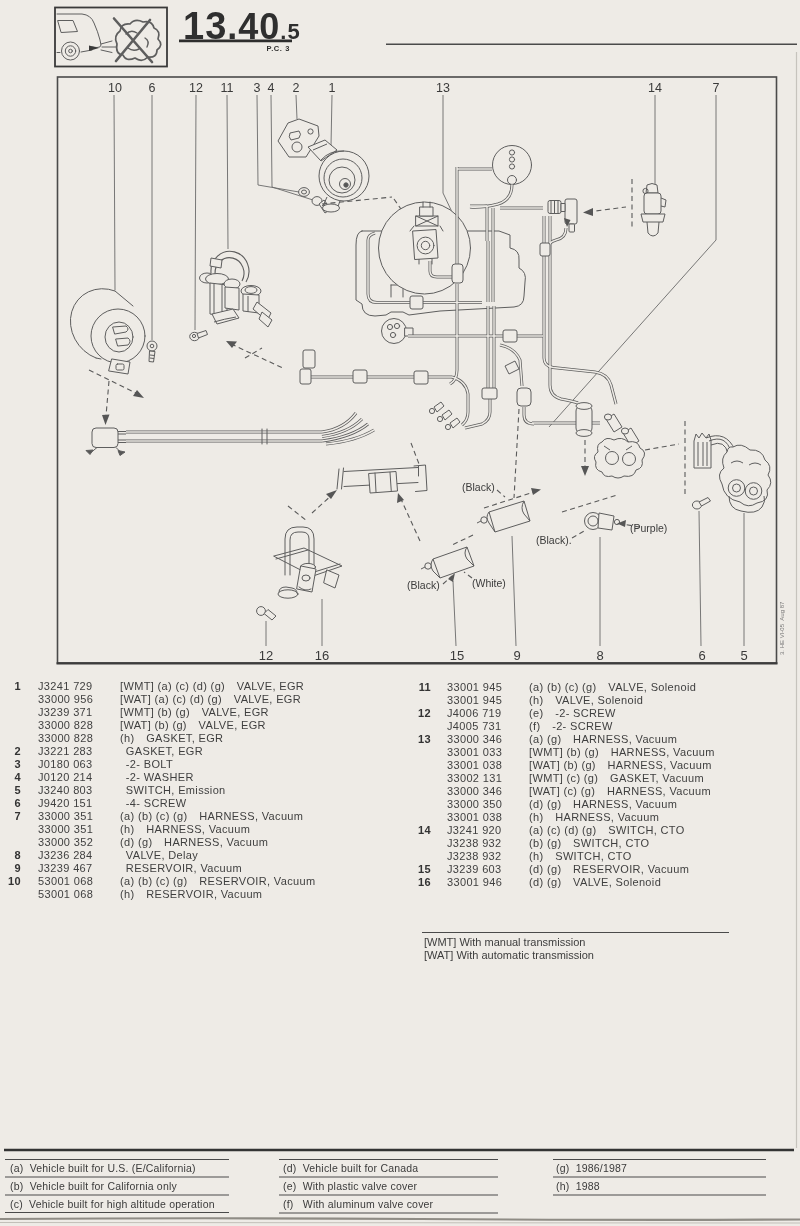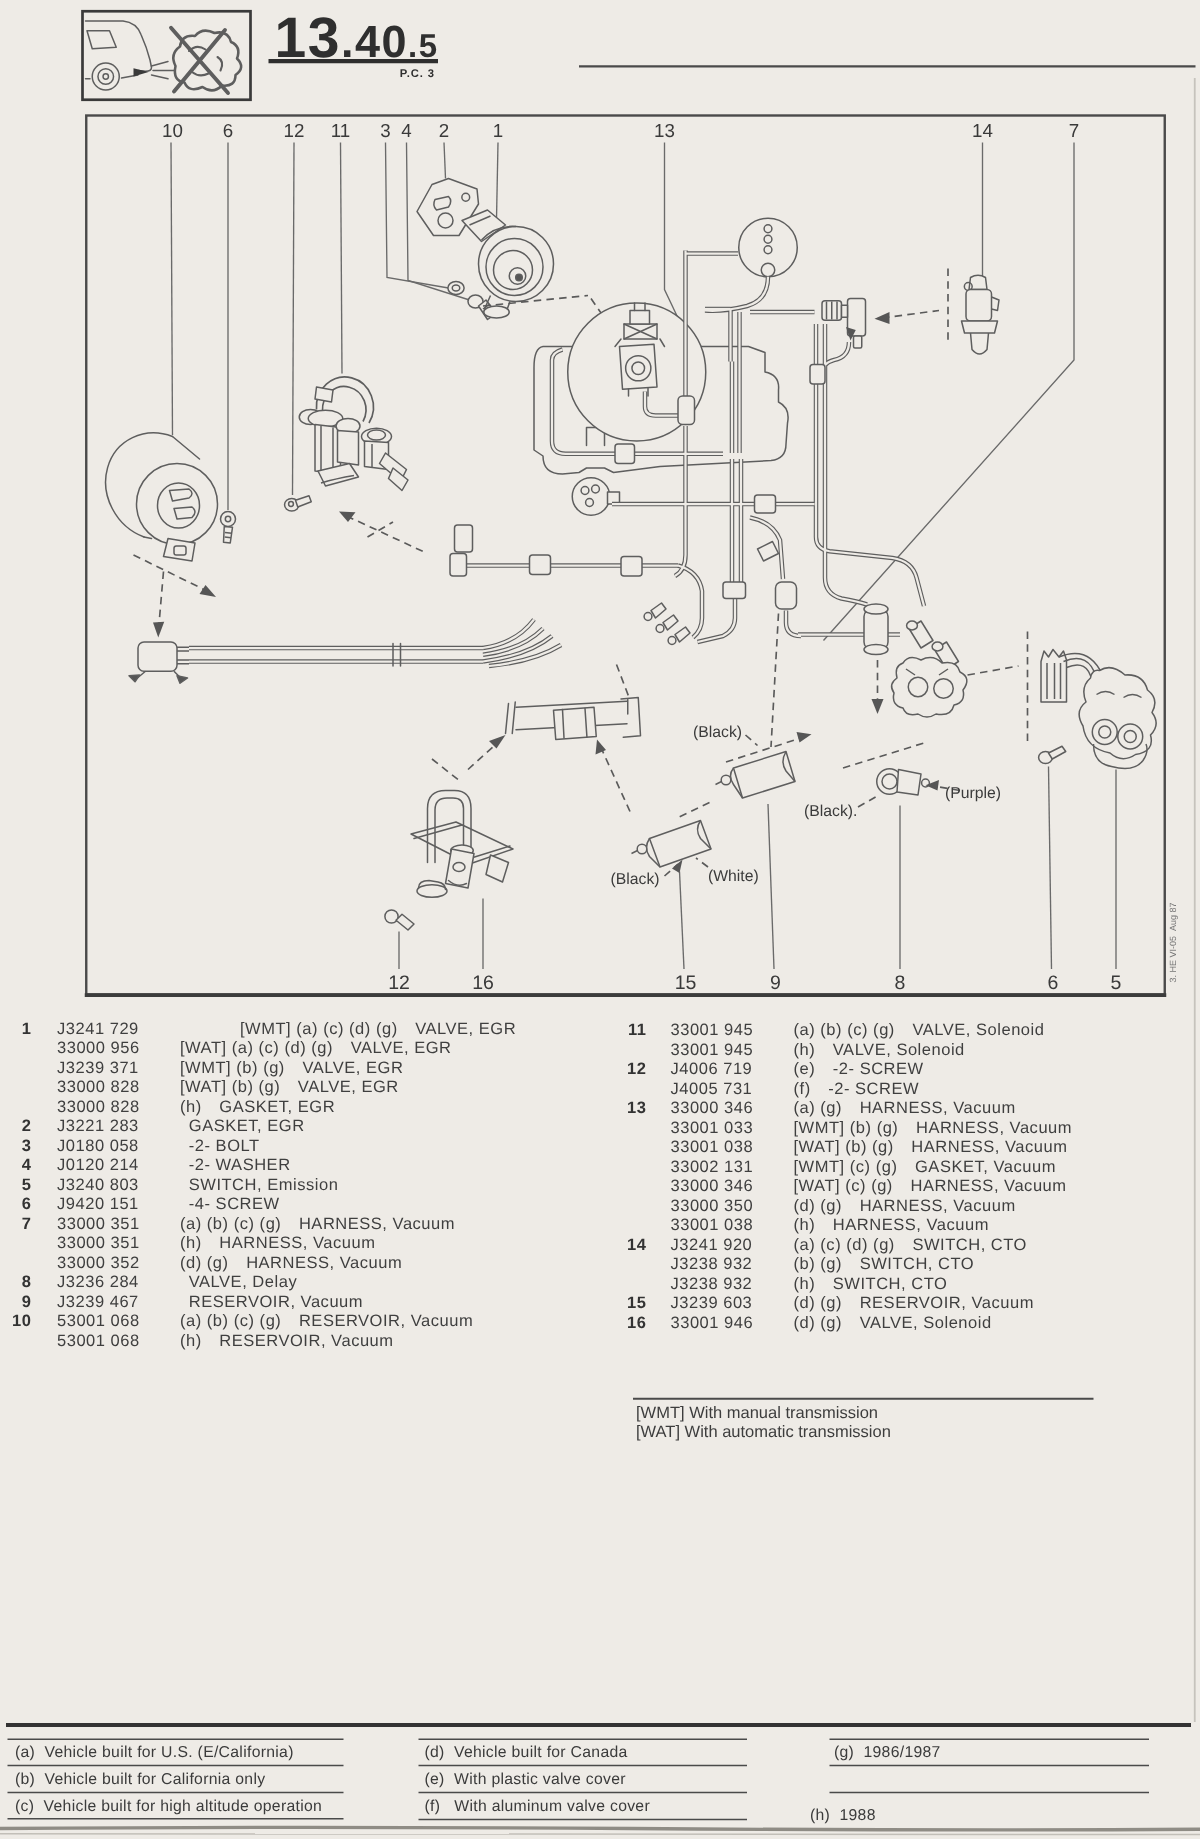--- a/index.html
+++ b/index.html
@@ -402,28 +402,28 @@
 <line x1="279" y1="1195" x2="498" y2="1195" stroke="#4a4a4a" stroke-width="1.1"></line>
 <line x1="279" y1="1213" x2="498" y2="1213" stroke="#4a4a4a" stroke-width="1.1"></line>
 <line x1="553" y1="1159.5" x2="766" y2="1159.5" stroke="#4a4a4a" stroke-width="1.1"></line>
 <line x1="553" y1="1177" x2="766" y2="1177" stroke="#4a4a4a" stroke-width="1.1"></line>
 <line x1="553" y1="1195" x2="766" y2="1195" stroke="#4a4a4a" stroke-width="1.1"></line>
 <path d="M0,1219 Q200,1217.5 420,1219 T800,1219.5" stroke="#8f8c85" stroke-width="2.2" fill="none"></path>
 <path d="M0,1222.5 L800,1223" stroke="#c2bfb8" stroke-width="1" fill="none"></path>
     </svg>
 
 <div class="abs" style="left:183px;top:7px;white-space:nowrap;color:#2f2f2f;line-height:38px;letter-spacing:1px;">
-  <span style="font-size:38px;font-weight:bold;">13</span><span style="font-size:30px;font-weight:bold;">.40</span><span style="font-size:22px;font-weight:bold;">.5</span>
+  <span style="font-size:38px;font-weight:bold;">13</span><span style="font-size:36px;font-weight:bold;">.40</span><span style="font-size:22px;font-weight:bold;">.5</span>
 </div>
 <div class="abs" style="left:243px;top:43.5px;width:47px;text-align:right;font-size:7.5px;font-weight:bold;color:#2f2f2f;letter-spacing:0.6px;">P.C. 3</div>
 
 <div class="pl" style="left:0;top:680px;">
       <span class="i" style="left:-1px;">1</span>
       <span class="p" style="left:38px;">J3241 729</span>
-      <span class="d" style="left:120px;margin-left:40px;">[WMT] (a) (c) (d) (g)  VALVE, EGR</span>
+      <span class="d" style="left:120px;">[WMT] (a) (c) (d) (g)  VALVE, EGR</span>
     </div>
 <div class="pl" style="left:0;top:693px;">
       <span class="p" style="left:38px;">33000 956</span>
       <span class="d" style="left:120px;">[WAT] (a) (c) (d) (g)  VALVE, EGR</span>
     </div>
 <div class="pl" style="left:0;top:706px;">
       <span class="p" style="left:38px;">J3239 371</span>
       <span class="d" style="left:120px;">[WMT] (b) (g)  VALVE, EGR</span>
     </div>
 <div class="pl" style="left:0;top:719px;">
@@ -434,21 +434,21 @@
       <span class="p" style="left:38px;">33000 828</span>
       <span class="d" style="left:120px;">(h)  GASKET, EGR</span>
     </div>
 <div class="pl" style="left:0;top:745px;">
       <span class="i" style="left:-1px;">2</span>
       <span class="p" style="left:38px;">J3221 283</span>
       <span class="d" style="left:120px;"> GASKET, EGR</span>
     </div>
 <div class="pl" style="left:0;top:758px;">
       <span class="i" style="left:-1px;">3</span>
-      <span class="p" style="left:38px;">J0180 058</span>
+      <span class="p" style="left:38px;">J0180 063</span>
       <span class="d" style="left:120px;"> -2- BOLT</span>
     </div>
 <div class="pl" style="left:0;top:771px;">
       <span class="i" style="left:-1px;">4</span>
       <span class="p" style="left:38px;">J0120 214</span>
       <span class="d" style="left:120px;"> -2- WASHER</span>
     </div>
 <div class="pl" style="left:0;top:784px;">
       <span class="i" style="left:-1px;">5</span>
       <span class="p" style="left:38px;">J3240 803</span>
@@ -566,14 +566,14 @@
 <div class="abs" style="left:424px;top:936px;font-size:11px;color:#3d3d3d;">[WMT] With manual transmission</div>
 <div class="abs" style="left:424px;top:949px;font-size:11px;color:#3d3d3d;">[WAT] With automatic transmission</div>
 
 <div class="fn" style="left:10px;top:1162px;">(a)&nbsp; Vehicle built for U.S. (E/California)</div>
 <div class="fn" style="left:10px;top:1180px;">(b)&nbsp; Vehicle built for California only</div>
 <div class="fn" style="left:10px;top:1198px;">(c)&nbsp; Vehicle built for high altitude operation</div>
 <div class="fn" style="left:283px;top:1162px;">(d)&nbsp; Vehicle built for Canada</div>
 <div class="fn" style="left:283px;top:1180px;">(e)&nbsp; With plastic valve cover</div>
 <div class="fn" style="left:283px;top:1198px;">(f)&nbsp;&nbsp; With aluminum valve cover</div>
 <div class="fn" style="left:556px;top:1162px;">(g)&nbsp; 1986/1987</div>
-<div class="fn" style="left:540px;top:1180px;margin-top:24px;">(h)&nbsp; 1988</div>
+<div class="fn" style="left:556px;top:1180px;">(h)&nbsp; 1988</div>
 </div>
 
 </body></html>

